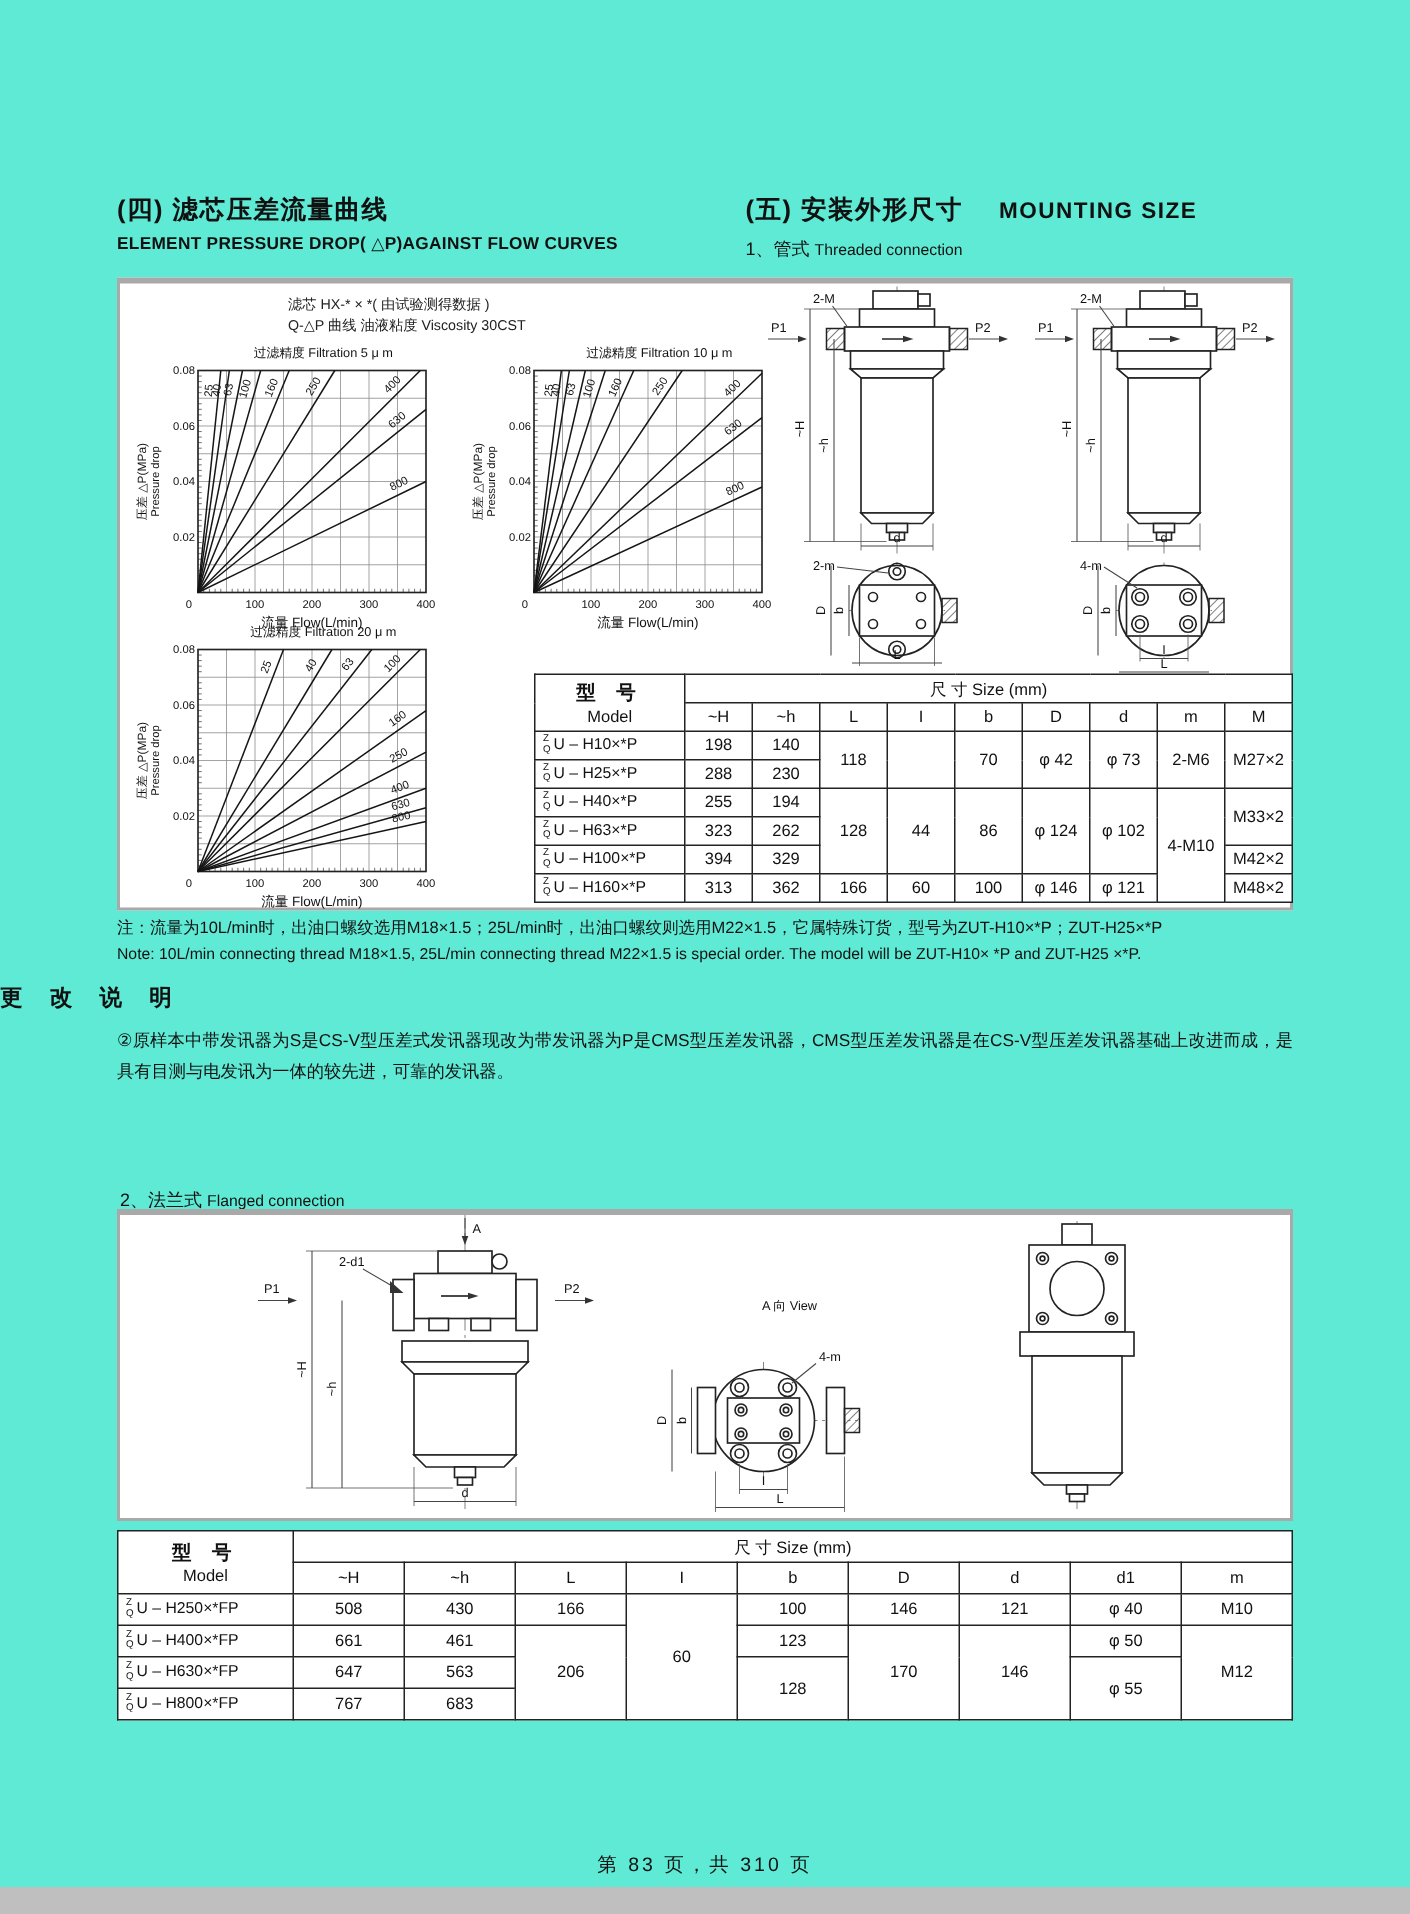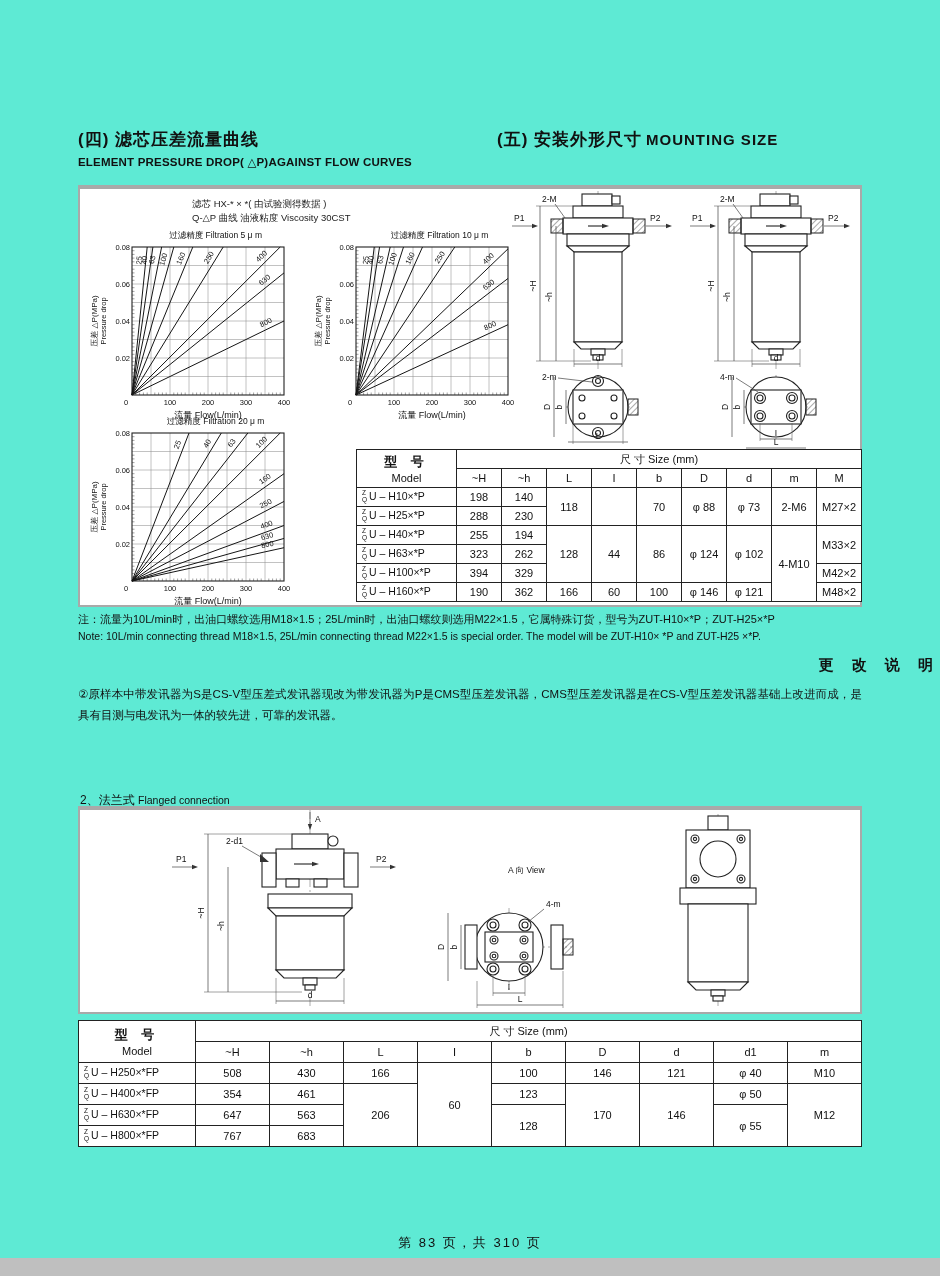--- a/index.html
+++ b/index.html
@@ -2,28 +2,28 @@
 <html><head>
 <meta charset="utf-8">
 <style>
   * {margin:0;padding:0;box-sizing:border-box;}
   html,body {background:#e8e8e8;}
   body {font-family:"Liberation Sans","DejaVu Sans",sans-serif;color:#111;}
   .page {position:relative;width:940px;height:1276px;background:#5eead4;margin:0 auto;overflow:hidden;}
   .abs {position:absolute;}
   .title-zh {font-size:17px;font-weight:600;letter-spacing:1px;}
   .title-en {font-size:11.5px;font-weight:600;margin-top:4px;letter-spacing:0.2px;}
-  .title-en-inline {font-size:15px;font-weight:600;margin-left:4px;letter-spacing:1px;}
+  .title-en-inline {font-size:15px;font-weight:600;margin-left:24px;letter-spacing:1px;}
   .sub-label {font-size:12px;margin-top:7px;}
   .sub-en {font-size:10.5px;}
   .panel {position:absolute;border:2px solid #a9a9a9;border-top-width:4px;background:#fff;}
   .anno {font-size:9.5px;line-height:1.5;text-align:left;color:#222;}
   .note {font-size:11px;line-height:1.65;}
   .note-en {font-size:10.5px;}
-  .chg-title {font-size:15px;font-weight:600;letter-spacing:7px;text-align:right;}
+  .chg-title {font-size:15px;font-weight:600;letter-spacing:7px;text-align:left;}
   .para {font-size:11.5px;line-height:21px;text-align:justify;}
   .footer {font-size:13px;text-align:center;letter-spacing:2px;}
   .bottom-bar {position:absolute;left:0;width:940px;height:18px;background:#bfbfbf;}
   svg text {font-family:"Liberation Sans","DejaVu Sans",sans-serif;fill:#111;}
   .lbl {font-size:8.5px;}
   .ln {fill:none;stroke:#222;stroke-width:1.1;}
   .lnf {fill:#fff;stroke:#222;stroke-width:1.1;}
   .thin {fill:none;stroke:#555;stroke-width:0.55;}
   .dim {fill:none;stroke:#444;stroke-width:0.7;}
   .cl {fill:none;stroke:#666;stroke-width:0.55;stroke-dasharray:9 3 2 3;}
@@ -43,20 +43,24 @@
 
 <div class="page">
 
   <div class="abs" style="left:78px;top:128px">
     <div class="title-zh">(四) 滤芯压差流量曲线</div>
     <div class="title-en">ELEMENT PRESSURE DROP( △P)AGAINST FLOW CURVES</div>
   </div>
   <div class="abs" style="left:497px;top:128px">
     <div>
       <span class="title-zh">(五) 安装外形尺寸</span><span class="title-en-inline">MOUNTING SIZE</span>
+    </div>
+    <div class="sub-label">
+      <span>1、管式</span>
+      <span class="sub-en">Threaded connection</span>
     </div>
   </div>
 
   <div class="panel" style="left:78px;top:185px;width:784px;height:422px">
 
     <div class="abs anno" style="left:112px;top:8px;width:250px">
       <div>滤芯 HX-* × *( 由试验测得数据 )</div>
       <div>Q-△P 曲线 油液粘度 Viscosity 30CST</div>
     </div>
 
@@ -536,21 +540,21 @@
       <tr>
         <td class="mc"><span class="zq">
                 <span>Z</span>
                 <span>Q</span>
               </span><span>U – H10×*P</span></td>
         <td>198</td>
         <td>140</td>
         <td rowspan="2">118</td>
         <td rowspan="2"></td>
         <td rowspan="2">70</td>
-        <td rowspan="2">φ 88</td>
+        <td rowspan="2">φ 42</td>
         <td rowspan="2">φ 73</td>
         <td rowspan="2">2-M6</td>
         <td rowspan="2">M27×2</td>
       </tr>
       <tr>
         <td class="mc"><span class="zq">
                 <span>Z</span>
                 <span>Q</span>
               </span><span>U – H25×*P</span></td>
         <td>288</td>
@@ -586,21 +590,21 @@
               </span><span>U – H100×*P</span></td>
         <td>394</td>
         <td>329</td>
         <td>M42×2</td>
       </tr>
       <tr>
         <td class="mc"><span class="zq">
                 <span>Z</span>
                 <span>Q</span>
               </span><span>U – H160×*P</span></td>
-        <td>190</td>
+        <td>313</td>
         <td>362</td>
         <td>166</td>
         <td>60</td>
         <td>100</td>
         <td>φ 146</td>
         <td>φ 121</td>
         <td>M48×2</td>
       </tr>
       </tbody>
     </table>
@@ -765,21 +769,21 @@
       <td>146</td>
       <td>121</td>
       <td>φ 40</td>
       <td>M10</td>
     </tr>
     <tr>
       <td class="mc"><span class="zq">
               <span>Z</span>
               <span>Q</span>
             </span><span>U – H400×*FP</span></td>
-      <td>354</td>
+      <td>661</td>
       <td>461</td>
       <td rowspan="3">206</td>
       <td>123</td>
       <td rowspan="3">170</td>
       <td rowspan="3">146</td>
       <td>φ 50</td>
       <td rowspan="3">M12</td>
     </tr>
     <tr>
       <td class="mc"><span class="zq">

